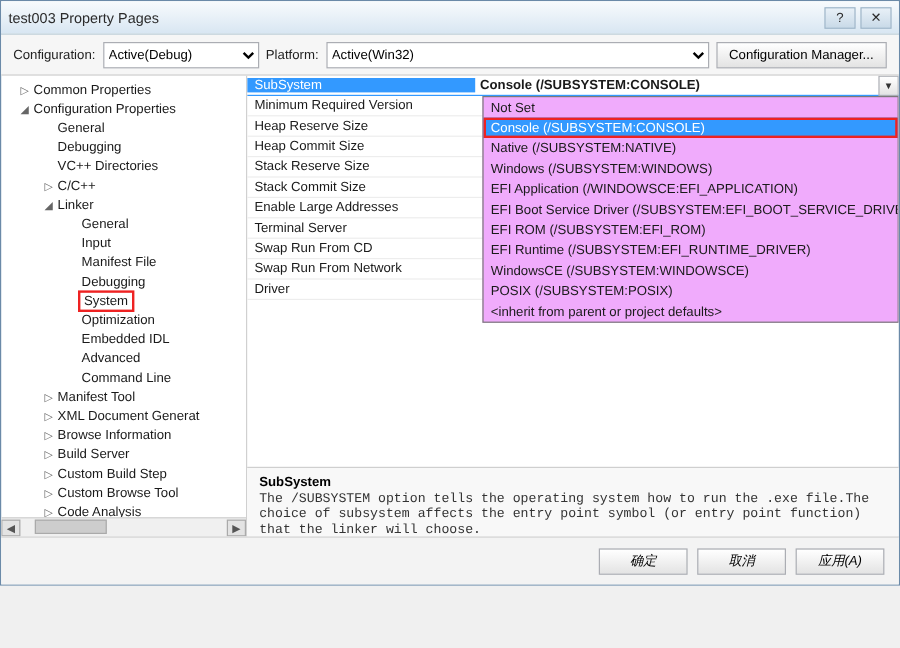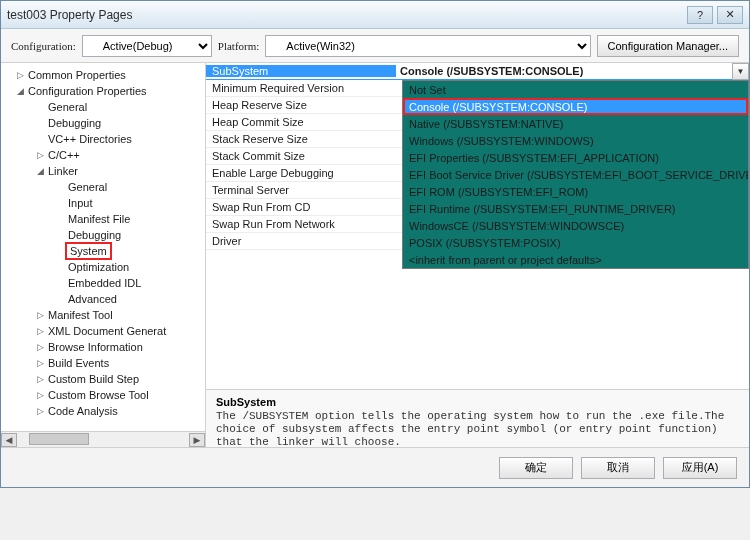--- a/index.html
+++ b/index.html
@@ -5,22 +5,22 @@
 * { box-sizing: border-box; margin: 0; padding: 0; font-family: "Segoe UI", Tahoma, sans-serif; font-size: 11px; }
 body { background: #f0f0f0; width: 750px; height: 540px; overflow: hidden; }
 
 .window { width: 750px; height: 488px; background: #fff; border: 1px solid #6b8aa8; display: flex; flex-direction: column; }
 .titlebar { height: 28px; background: linear-gradient(#f8fbfd,#d8e6f2); display: flex; align-items: center; padding: 0 6px; color: #2b2b2b; border-bottom: 1px solid #b5c7d3; }
 .titlebar .title { flex: 1; font-size: 12px; }
 .titlebar .winbtns { display: flex; gap: 4px; }
 .winbtn { width: 26px; height: 18px; background: linear-gradient(#e8f0f7,#c9dae8); border: 1px solid #9bb3c7; display: flex; align-items: center; justify-content: center; cursor: pointer; font-size: 11px; color: #2b2b2b; }
 
 .config-row { height: 34px; display: flex; align-items: center; padding: 4px 10px; gap: 6px; border-bottom: 1px solid #d0d0d0; background: #f6f6f6; }
-.config-row label { color: #222; font-family: Liberation Serif, serif; }
-.config-row select { height: 22px; border: 1px solid #abadb3; background: #fff; padding: 1px 16px; }
+.config-row label { color: #222; }
+.config-row select { height: 22px; border: 1px solid #abadb3; background: #fff; padding: 1px 0; }
 .btn { height: 22px; border: 1px solid #abadb3; background: linear-gradient(#fff,#e3e3e3); padding: 2px 10px; cursor: pointer; }
 
 .body { flex: 1; display: flex; overflow: hidden; }
 
 .tree { width: 205px; border-right: 1px solid #d0d0d0; padding: 4px 0 4px 8px; overflow: hidden; position: relative; }
 .tree-scroll { position: absolute; bottom: 0; left: 0; right: 0; height: 16px; background: #f0f0f0; border-top: 1px solid #d0d0d0; display: flex; align-items: center; }
 .tree-scroll .thumb { position: absolute; left: 28px; width: 60px; height: 12px; background: #cdcdcd; border: 1px solid #aaa; top: 1px; }
 .tree-scroll .arrow { width: 16px; height: 14px; background: #e3e3e3; border: 1px solid #aaa; display:flex;align-items:center;justify-content:center;font-size:9px;color:#555;}
 .tree-scroll .arrow.right { margin-left:auto; }
 
@@ -37,31 +37,31 @@
 .prop-grid { flex: 1; overflow: hidden; position: relative; }
 .prop-row { display: flex; height: 17px; align-items: center; border-bottom: 1px solid #ededed; }
 .prop-row .name { width: 190px; padding-left: 6px; color: #1a1a1a; }
 .prop-row .val { flex: 1; padding-left: 4px; color: #1a1a1a; }
 .prop-row.selected .name { background: #3399ff; color: #fff; }
 .prop-row.selected .val { font-weight: bold; }
 .prop-row.selected { border-bottom: 1px solid #3399ff; }
 
 .dropdown-btn { width: 17px; height: 17px; border: 1px solid #abadb3; background: linear-gradient(#fff,#e3e3e3); display:flex;align-items:center;justify-content:center;font-size:8px;color:#333;position:absolute;right:0;top:0;cursor:pointer;}
 
-.dropdown-panel { position: absolute; left: 196px; top: 17px; right: 0; background: #0f766e; border: 1px solid #7a7a7a; z-index: 5; }
+.dropdown-panel { position: absolute; left: 196px; top: 17px; right: 0; background: #f0abfc; border: 1px solid #7a7a7a; z-index: 5; }
 .dropdown-opt { height: 17px; display: flex; align-items: center; padding-left: 6px; cursor: pointer; color: #1a1a1a; white-space: nowrap; overflow: hidden; }
 .dropdown-opt.sel { background: #3399ff; color: #fff; }
 .dropdown-opt.framed { outline: 2px solid #e22; outline-offset: -2px; }
 
 .desc-box { border-top: 1px solid #cfcfcf; background: #f8f8f8; padding: 6px 10px; height: 58px; }
 .desc-box .t { font-weight: bold; margin-bottom: 2px; }
 .desc-box .d { color: #333; line-height: 13px; font-family: Liberation Mono, monospace; }
 
 .footer { height: 40px; border-top: 1px solid #d0d0d0; display: flex; align-items: center; justify-content: flex-end; gap: 8px; padding: 0 12px; background: #f3f3f3; }
-.footer .btn { min-width: 74px; }
+.footer .btn { min-width: 74px; font-style: italic; }
 </style>
 </head>
 <body>
 
 <div class="window">
 
   <div class="titlebar">
     <span class="title">test003 Property Pages</span>
     <div class="winbtns">
       <div class="winbtn">?</div>
@@ -136,35 +136,39 @@
           <span class="lbl">Optimization</span>
         </div>
         <div class="tree-item lvl3">
           <span class="spacer"></span>
           <span class="lbl">Embedded IDL</span>
         </div>
         <div class="tree-item lvl3">
           <span class="spacer"></span>
           <span class="lbl">Advanced</span>
         </div>
+        <div class="tree-item lvl3">
+          <span class="spacer"></span>
+          <span class="lbl">Command Line</span>
+        </div>
         <div class="tree-item lvl2">
           <span class="toggle">▷</span>
           <span class="lbl">Manifest Tool</span>
         </div>
         <div class="tree-item lvl2">
           <span class="toggle">▷</span>
           <span class="lbl">XML Document Generat</span>
         </div>
         <div class="tree-item lvl2">
           <span class="toggle">▷</span>
           <span class="lbl">Browse Information</span>
         </div>
         <div class="tree-item lvl2">
           <span class="toggle">▷</span>
-          <span class="lbl">Build Events</span>
+          <span class="lbl">Build Server</span>
         </div>
         <div class="tree-item lvl2">
           <span class="toggle">▷</span>
           <span class="lbl">Custom Build Step</span>
         </div>
         <div class="tree-item lvl2">
           <span class="toggle">▷</span>
           <span class="lbl">Custom Browse Tool</span>
         </div>
         <div class="tree-item lvl2">
@@ -199,21 +203,21 @@
           </div>
           <div class="prop-row">
             <div class="name">Stack Reserve Size</div>
             <div class="val"></div>
           </div>
           <div class="prop-row">
             <div class="name">Stack Commit Size</div>
             <div class="val"></div>
           </div>
           <div class="prop-row">
-            <div class="name">Enable Large Debugging</div>
+            <div class="name">Enable Large Addresses</div>
             <div class="val"></div>
           </div>
           <div class="prop-row">
             <div class="name">Terminal Server</div>
             <div class="val"></div>
           </div>
           <div class="prop-row">
             <div class="name">Swap Run From CD</div>
             <div class="val"></div>
           </div>
@@ -223,21 +227,21 @@
           </div>
           <div class="prop-row">
             <div class="name">Driver</div>
             <div class="val"></div>
           </div>
           <div class="dropdown-panel" id="dd">
             <div class="dropdown-opt">Not Set</div>
             <div class="dropdown-opt sel framed">Console (/SUBSYSTEM:CONSOLE)</div>
             <div class="dropdown-opt">Native (/SUBSYSTEM:NATIVE)</div>
             <div class="dropdown-opt">Windows (/SUBSYSTEM:WINDOWS)</div>
-            <div class="dropdown-opt">EFI Properties (/SUBSYSTEM:EFI_APPLICATION)</div>
+            <div class="dropdown-opt">EFI Application (/WINDOWSCE:EFI_APPLICATION)</div>
             <div class="dropdown-opt">EFI Boot Service Driver (/SUBSYSTEM:EFI_BOOT_SERVICE_DRIVER)</div>
             <div class="dropdown-opt">EFI ROM (/SUBSYSTEM:EFI_ROM)</div>
             <div class="dropdown-opt">EFI Runtime (/SUBSYSTEM:EFI_RUNTIME_DRIVER)</div>
             <div class="dropdown-opt">WindowsCE (/SUBSYSTEM:WINDOWSCE)</div>
             <div class="dropdown-opt">POSIX (/SUBSYSTEM:POSIX)</div>
             <div class="dropdown-opt">&lt;inherit from parent or project defaults&gt;</div>
           </div>
       </div>
       <div class="desc-box">
         <div class="t">SubSystem</div>

